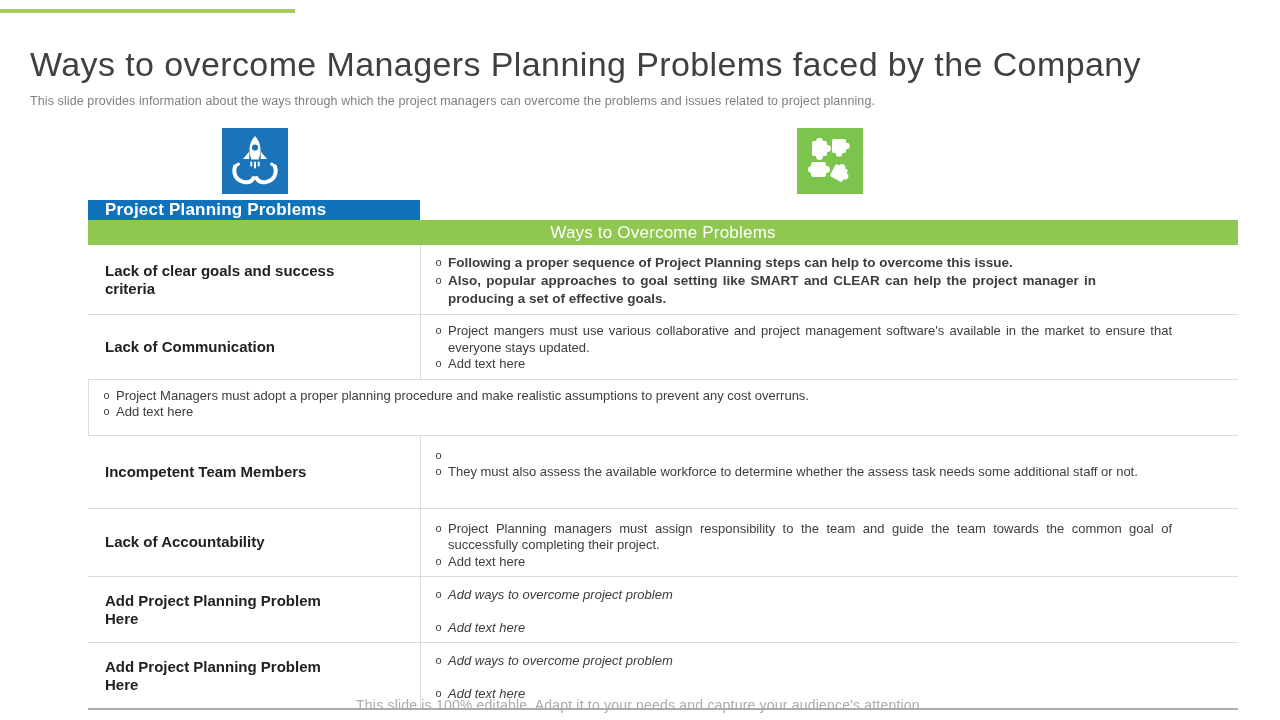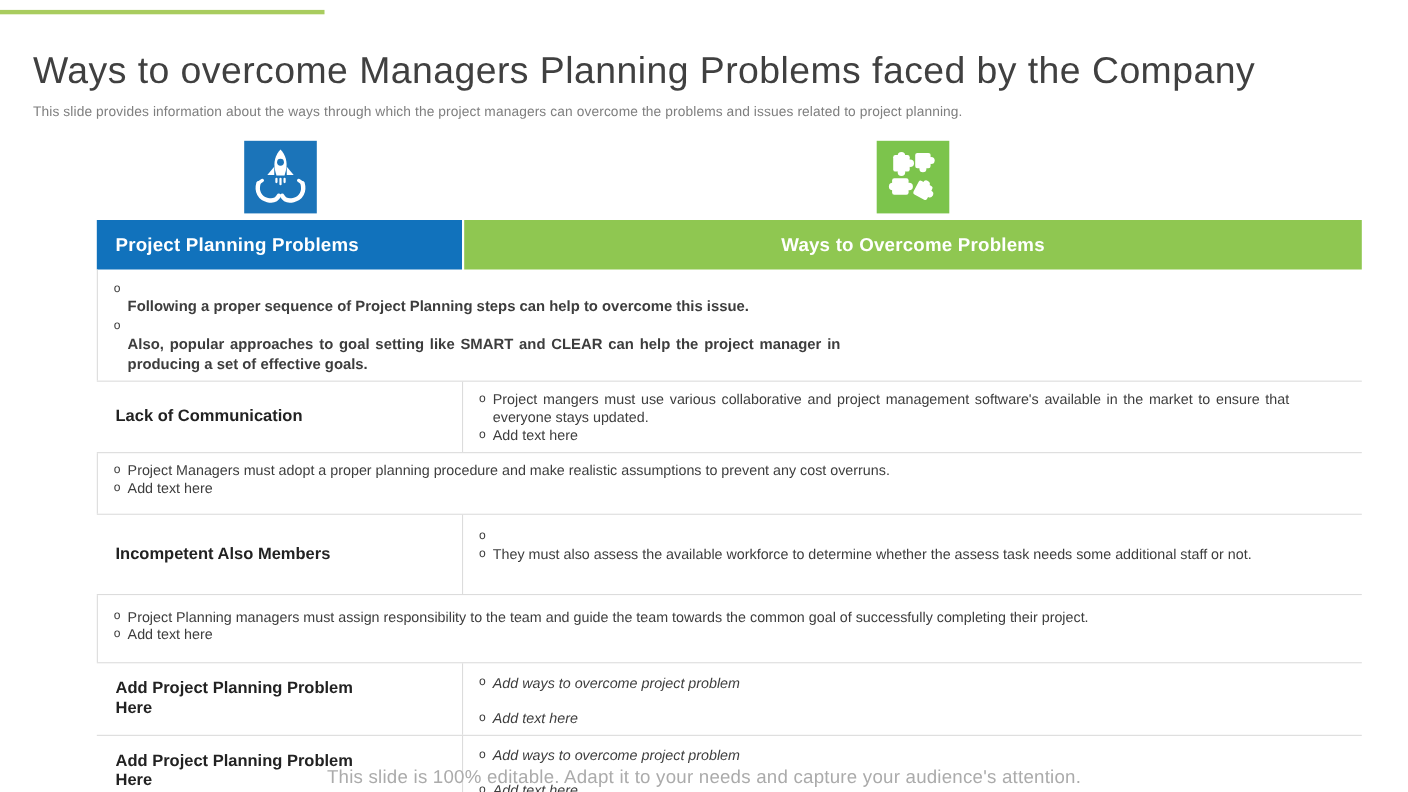--- a/index.html
+++ b/index.html
@@ -27,30 +27,30 @@
     position:absolute; top:128px; width:66px; height:66px;
     display:flex; align-items:center; justify-content:center;
   }
   .icon-box.blue { left:222px; background:var(--icon-blue); }
   .icon-box.green { left:797px; background:var(--icon-green); }
 
   .table {
     position:absolute; left:88px; top:200px; width:1150px;
     border-bottom:2px solid var(--table-bottom);
   }
-  .thead { display:flex; height:45px; }
+  .thead { display:flex; height:45px;flex-direction:column; }
   .th-left {
     width:332px; background:var(--blue); color:#ffffff;
     font-size:17px; font-weight:bold; display:flex; align-items:center;
     padding-left:17px; box-sizing:border-box; letter-spacing:0.2px;
   }
   .th-gap { width:2px; background:#ffffff; }
   .th-right {
     flex:1; background:var(--green); color:#ffffff;
-    font-size:17px; font-weight:bold; display:flex; align-items:center;
+    font-size:17px; font-weight:normal; display:flex; align-items:center;
     justify-content:center; letter-spacing:0.2px;
   }
   .row { display:flex; }
   .row + .row { border-top:1px solid var(--divider); }
   .cell-problem {
     width:332px; box-sizing:border-box; padding-left:17px;
     display:flex; align-items:center;
     font-size:15px; font-weight:bold; color:var(--label);
   }
   .cell-problem .label-text { width:232px; line-height:18px; }
@@ -68,31 +68,31 @@
     font-size:13px; line-height:16.5px; color:var(--body-text);
     text-align:justify;
   }
   .r1 { min-height:62px; }
   .r2 { min-height:58px; }
   .r3 { min-height:55px; }
   .r4 { min-height:72px; }
   .r5 { min-height:61px; }
   .r6 { min-height:58px; }
   .r7 { min-height:57px; }
-  .r1 .bullet .text { font-weight:bold; font-size:13.5px; max-width:648px; line-height:18px;margin-top:16px; }
+  .r1 .bullet .text { font-weight:bold; font-size:13.5px; max-width:648px; line-height:18px; }
   .r1 .marker { line-height:18px; }
   .r1 .cell-ways { padding-top:9px; }
   .r4 .cell-ways, .r5 .cell-ways { padding-top:12px; }
   .sparse .cell-ways { padding-top:10px; }
   .sparse .bullet + .bullet { margin-top:16px; }
   .sparse .bullet .text { text-align:left;font-style:italic; }
 
   .footer {
     position:absolute; left:0; top:697px; width:1280px;
-    text-align:center; font-size:17px; color:var(--footer);
+    text-align:center; font-size:14px; color:var(--footer);
     letter-spacing:0.2px;
   }
   .ic-white { fill:#ffffff; }
   .ic-stroke { fill:none; stroke:#ffffff; stroke-linecap:round; }
 </style>
 </head>
 <body>
 
 <div class="top-line"></div>
 
@@ -138,20 +138,23 @@
 </div>
 
 <div class="table">
   <div class="thead">
     <div class="th-left">Project Planning Problems</div>
     <div class="th-gap"></div>
     <div class="th-right">Ways to Overcome Problems</div>
   </div>
 
   <div class="row r1">
+    <div class="cell-problem">
+        <span class="label-text">Lack of clear goals and success criteria</span>
+      </div>
     <div class="cell-ways">
       <div class="bullet">
           <span class="marker">o</span>
           <span class="text">Following a proper sequence of Project Planning steps can help to overcome this issue.</span>
         </div>
       <div class="bullet">
           <span class="marker">o</span>
           <span class="text">Also,  popular approaches to goal setting like SMART and CLEAR can help the project manager in producing a set of effective goals.</span>
         </div>
     </div>
@@ -181,34 +184,37 @@
         </div>
       <div class="bullet">
           <span class="marker">o</span>
           <span class="text">Add text here</span>
         </div>
     </div>
   </div>
 
   <div class="row r4">
     <div class="cell-problem">
-        <span class="label-text">Incompetent Also Members</span>
+        <span class="label-text">Incompetent Team Members</span>
       </div>
     <div class="cell-ways">
       <div class="bullet">
           <span class="marker">o</span>
         </div>
       <div class="bullet">
           <span class="marker">o</span>
           <span class="text">They must also assess the available workforce to determine whether the assess task needs some additional staff or not.</span>
         </div>
     </div>
   </div>
 
   <div class="row r5">
+    <div class="cell-problem">
+        <span class="label-text">Lack of Accountability</span>
+      </div>
     <div class="cell-ways">
       <div class="bullet">
           <span class="marker">o</span>
           <span class="text">Project Planning managers must assign responsibility to the team and guide the team towards the common goal of successfully completing their project.</span>
         </div>
       <div class="bullet">
           <span class="marker">o</span>
           <span class="text">Add text here</span>
         </div>
     </div>

